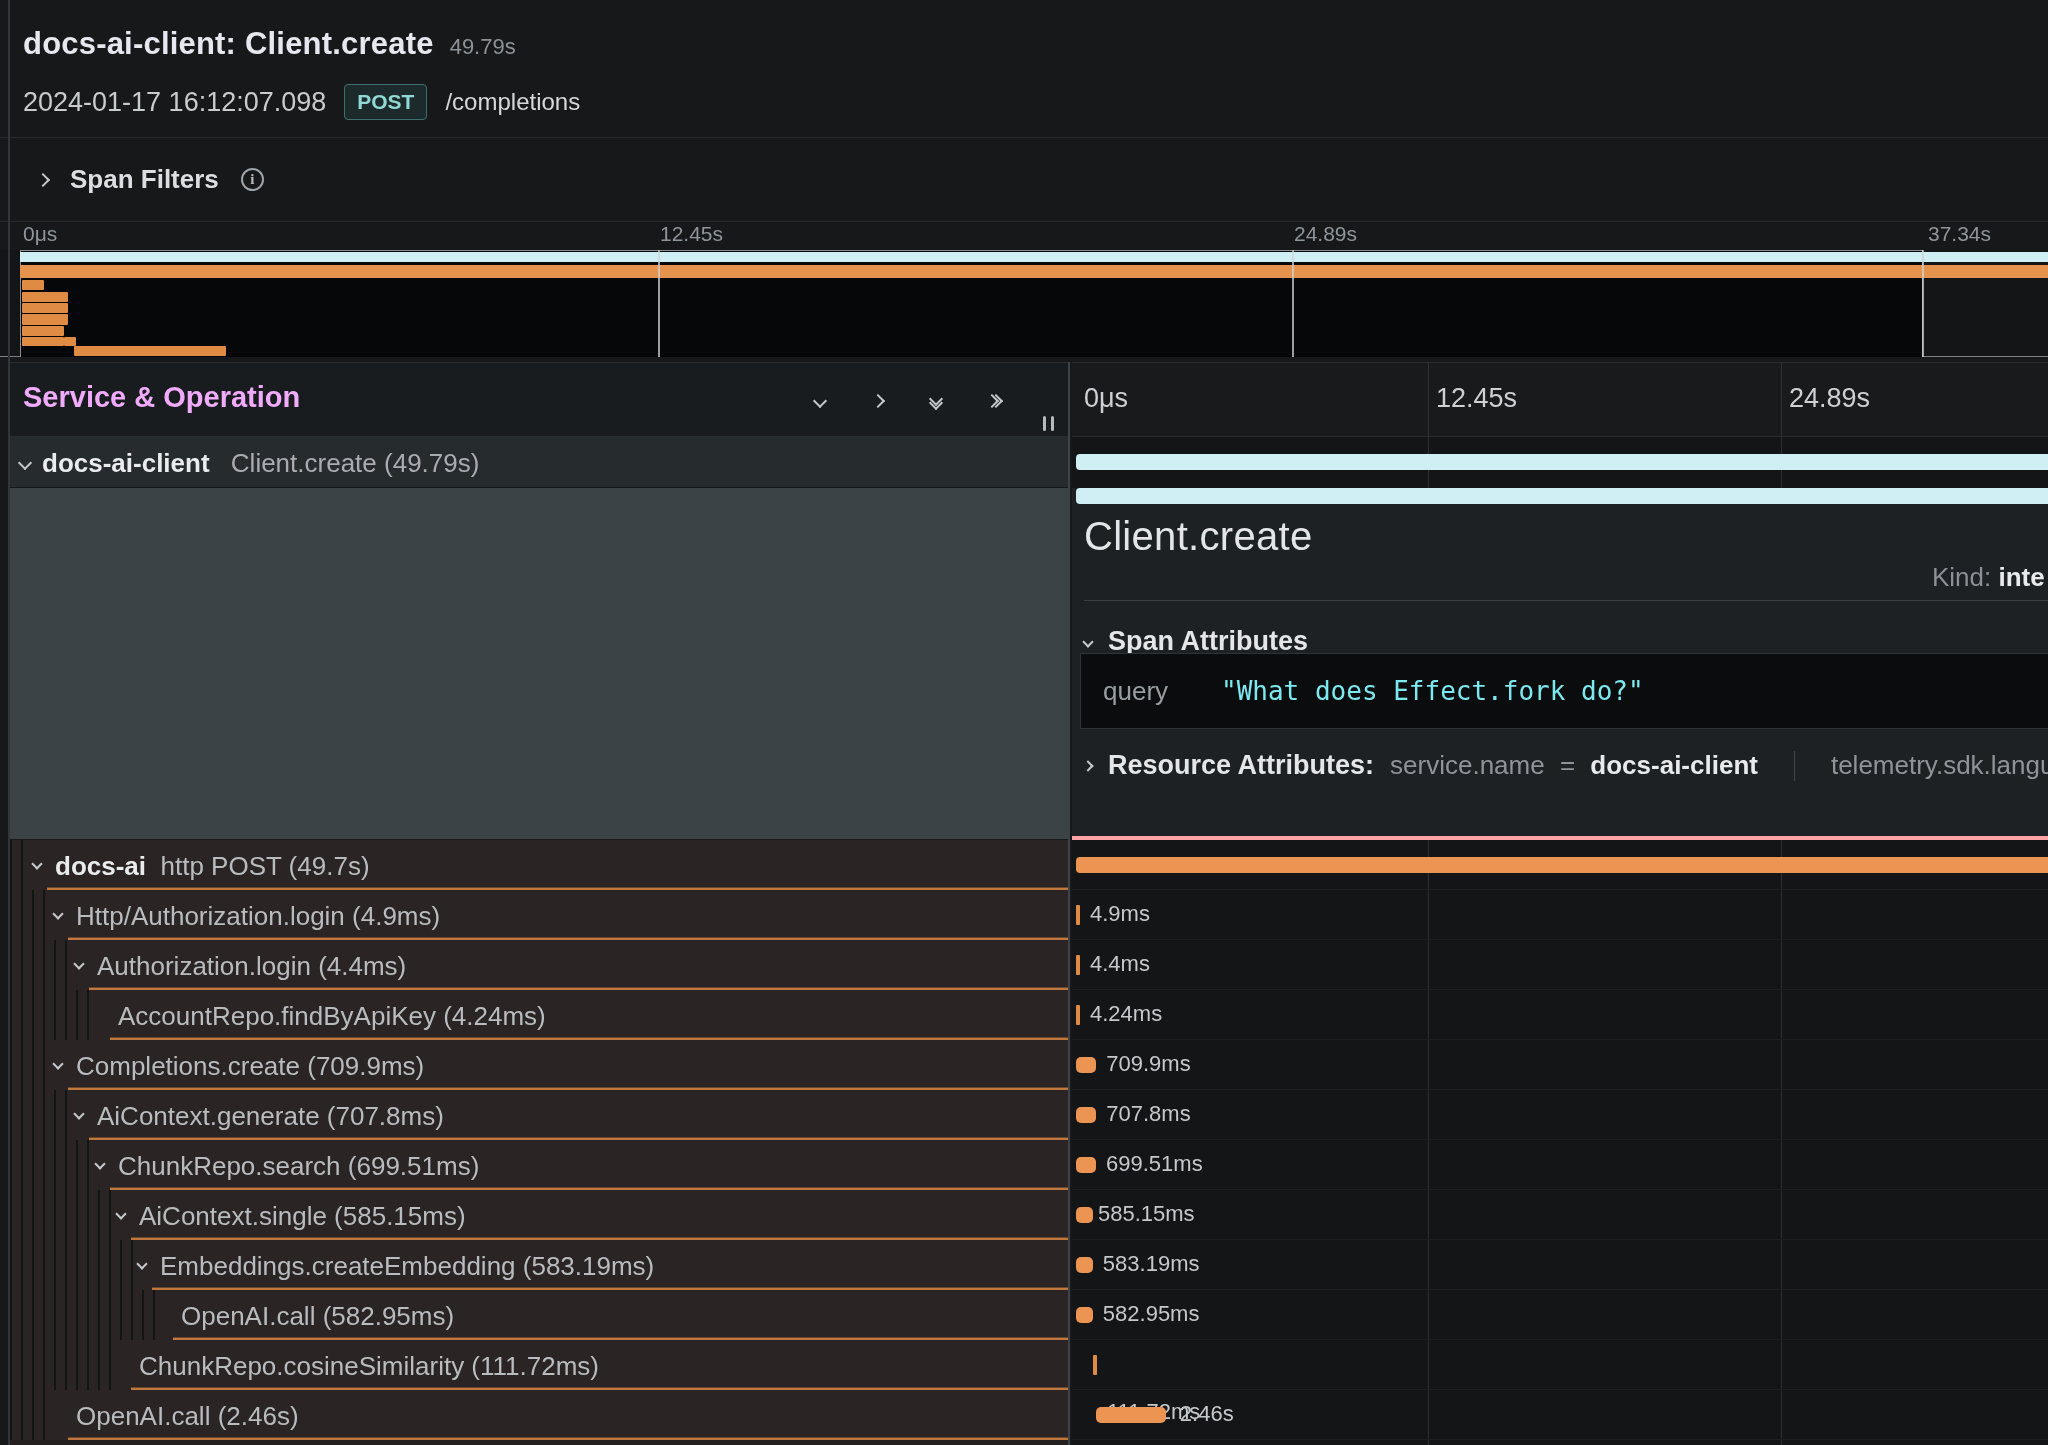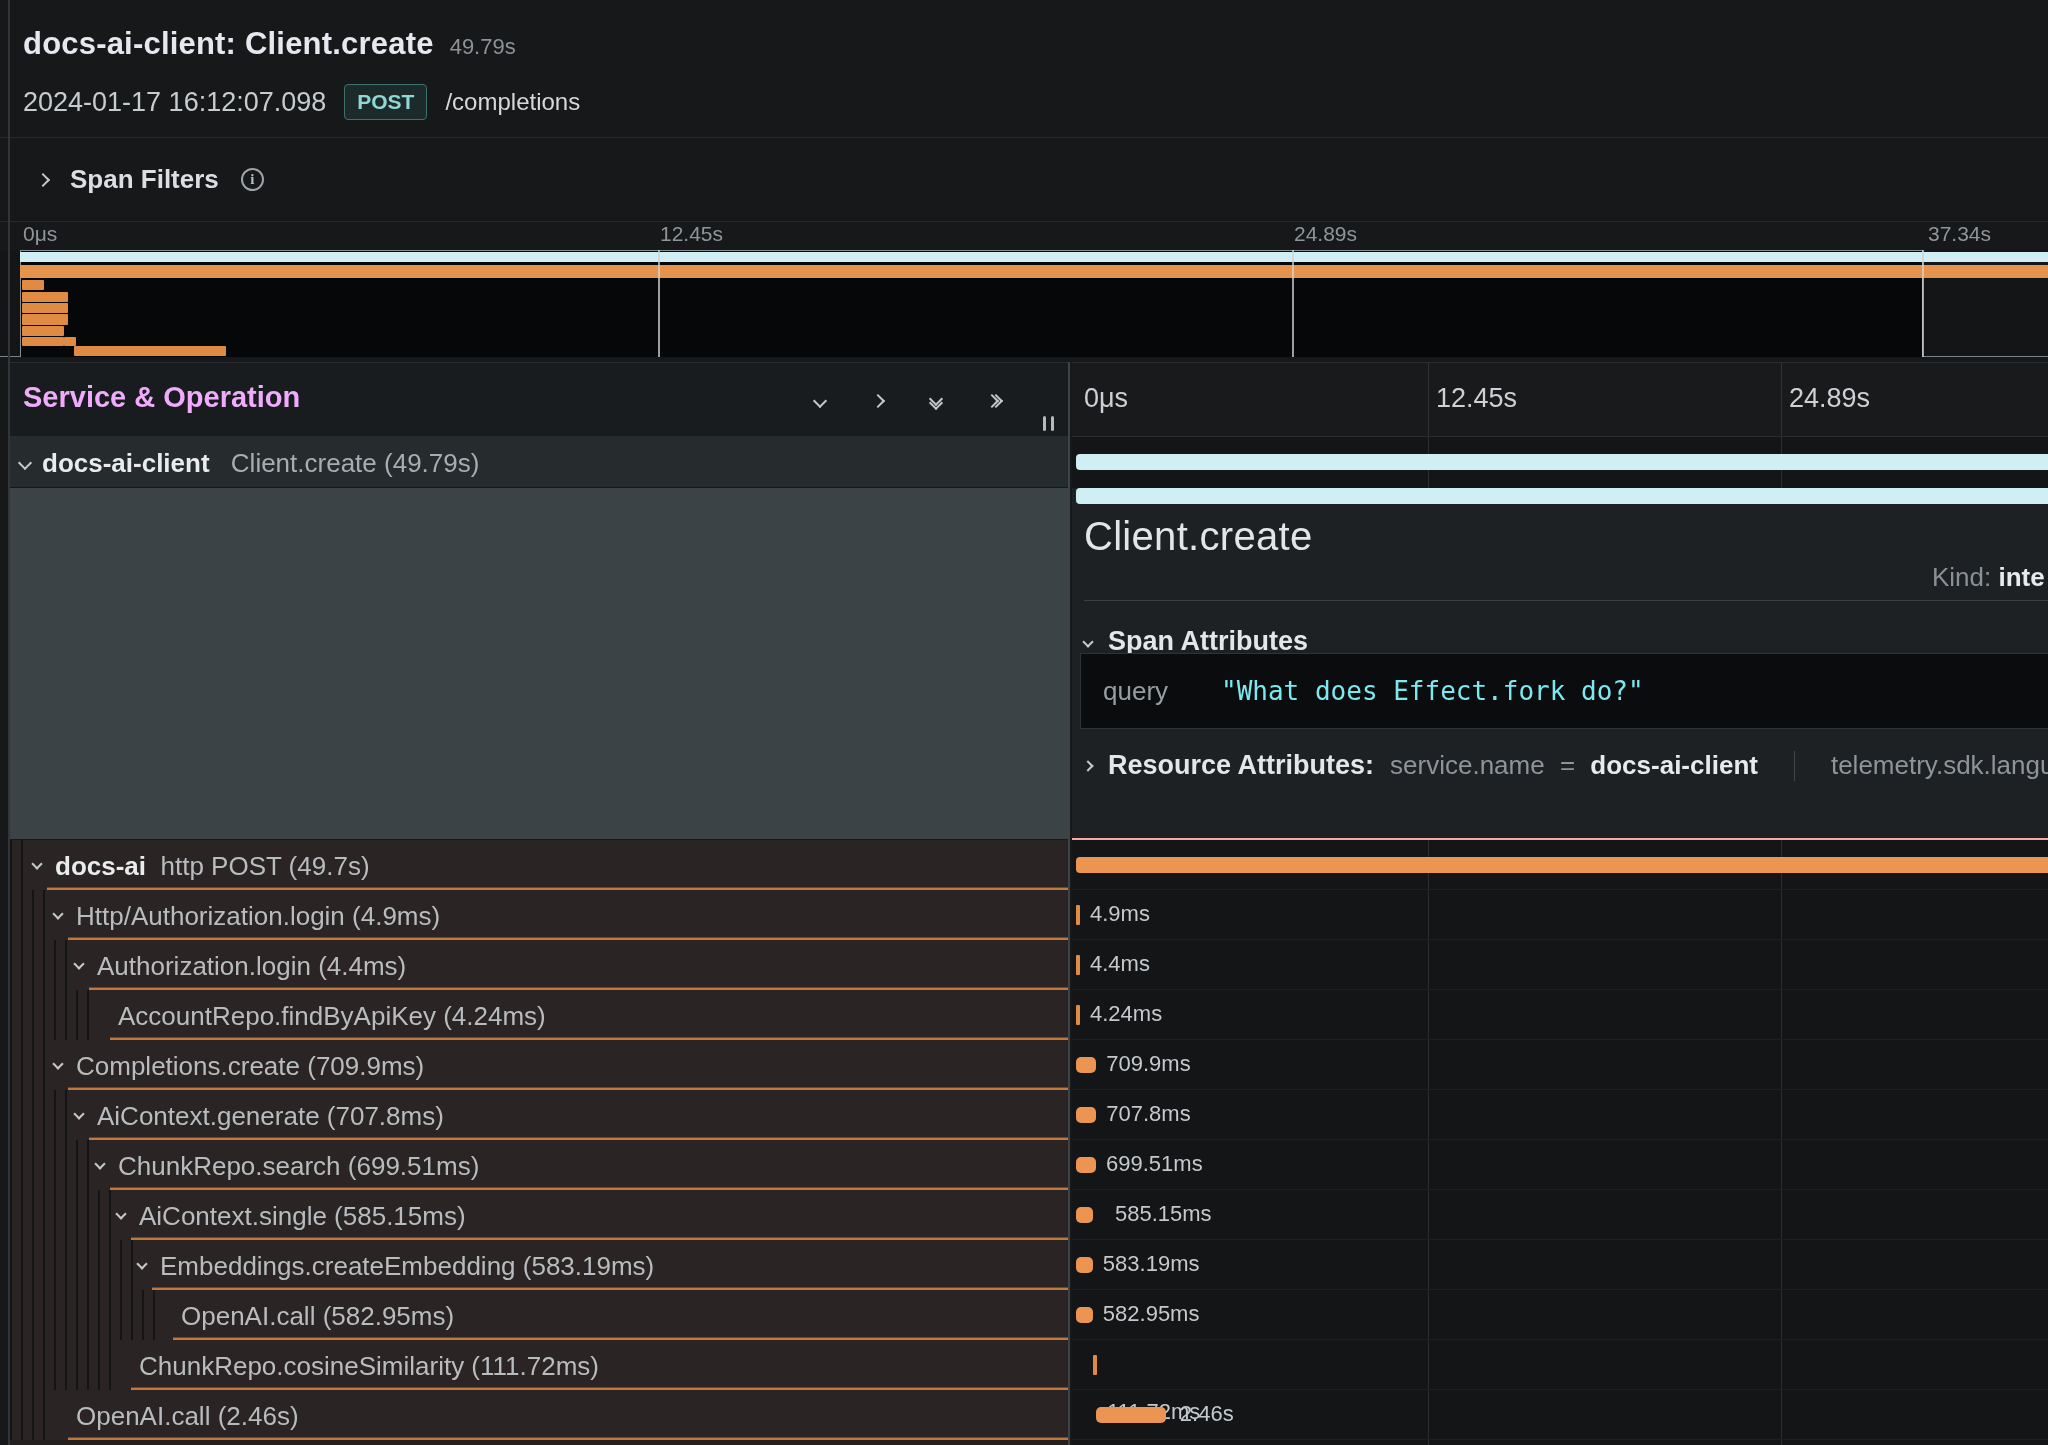--- a/index.html
+++ b/index.html
@@ -72,21 +72,21 @@
   .row-sel .texts{position:absolute;left:32px;top:11px;white-space:nowrap;font-size:26px;}
   .svc{font-weight:700;color:#e9ebed;}
   .op{color:#a9adb1;margin-left:14px;}
   .tl-row1{position:absolute;left:0;top:75px;width:100%;height:51px;z-index:2;}
   .bar{position:absolute;background:#ec9552;}
   .bar.cyan{background:#cfeff4;}
   .bar.fullbar{top:17px;height:16px;right:0;border-radius:4px 0 0 4px;}
 
   
   .detail-left{position:absolute;left:0;top:126px;width:100%;height:352px;background:#3b4347;border-bottom:1px solid #17191b;}
-  .detail{position:absolute;left:0;top:126px;width:100%;height:352px;background:#1d2124;border-bottom:2px solid #fca5a5;z-index:4;}
+  .detail{position:absolute;left:0;top:126px;width:100%;height:352px;background:#1d2124;border-bottom:4px solid #fca5a5;z-index:4;}
   .detail .topbar{position:absolute;left:4px;right:0;top:0;height:16px;background:#cfeff4;border-radius:4px 0 0 4px;}
   .detail .dtitle{position:absolute;left:12px;top:26px;font-size:40px;font-weight:500;color:#e3e5e8;letter-spacing:.3px;}
   .meta1{position:absolute;left:458px;top:36px;white-space:nowrap;font-size:26px;}
   .meta2{position:absolute;left:860px;top:74px;white-space:nowrap;font-size:26px;}
   .mlbl{color:#8b9095;}
   .mval{font-weight:700;color:#e8eaec;}
   .mdiv{display:inline-block;width:1px;height:30px;background:#41464a;vertical-align:middle;margin:0 20px;}
   .detail hr{position:absolute;left:12px;right:0;top:112px;border:none;border-top:1px solid #3a3f43;margin:0;}
   .attr-hdr{position:absolute;left:12px;top:138px;display:flex;align-items:center;gap:16px;}
   .attr-hdr .lbl{font-size:27px;font-weight:700;color:#e4e6e8;}
@@ -348,21 +348,21 @@
           <div class="tl-row">
             <div class="bar pill" style="left: 4.19845px; width: 20.0661px;"></div>
             <span class="dur" style="left: 34.2646px;">707.8ms</span>
           </div>
           <div class="tl-row">
             <div class="bar pill" style="left: 4.2268px; width: 19.8311px;"></div>
             <span class="dur" style="left: 34.0579px;">699.51ms</span>
           </div>
           <div class="tl-row">
             <div class="bar pill" style="left: 4.25515px; width: 16.589px;"></div>
-            <span class="dur" style="left: 43px;">585.15ms</span>
+            <span class="dur" style="left: 26px;">585.15ms</span>
           </div>
           <div class="tl-row">
             <div class="bar pill" style="left: 4.31185px; width: 16.5334px;"></div>
             <span class="dur" style="left: 30.8453px;">583.19ms</span>
           </div>
           <div class="tl-row">
             <div class="bar pill" style="left: 4.31185px; width: 16.5266px;"></div>
             <span class="dur" style="left: 30.8385px;">582.95ms</span>
           </div>
           <div class="tl-row">

